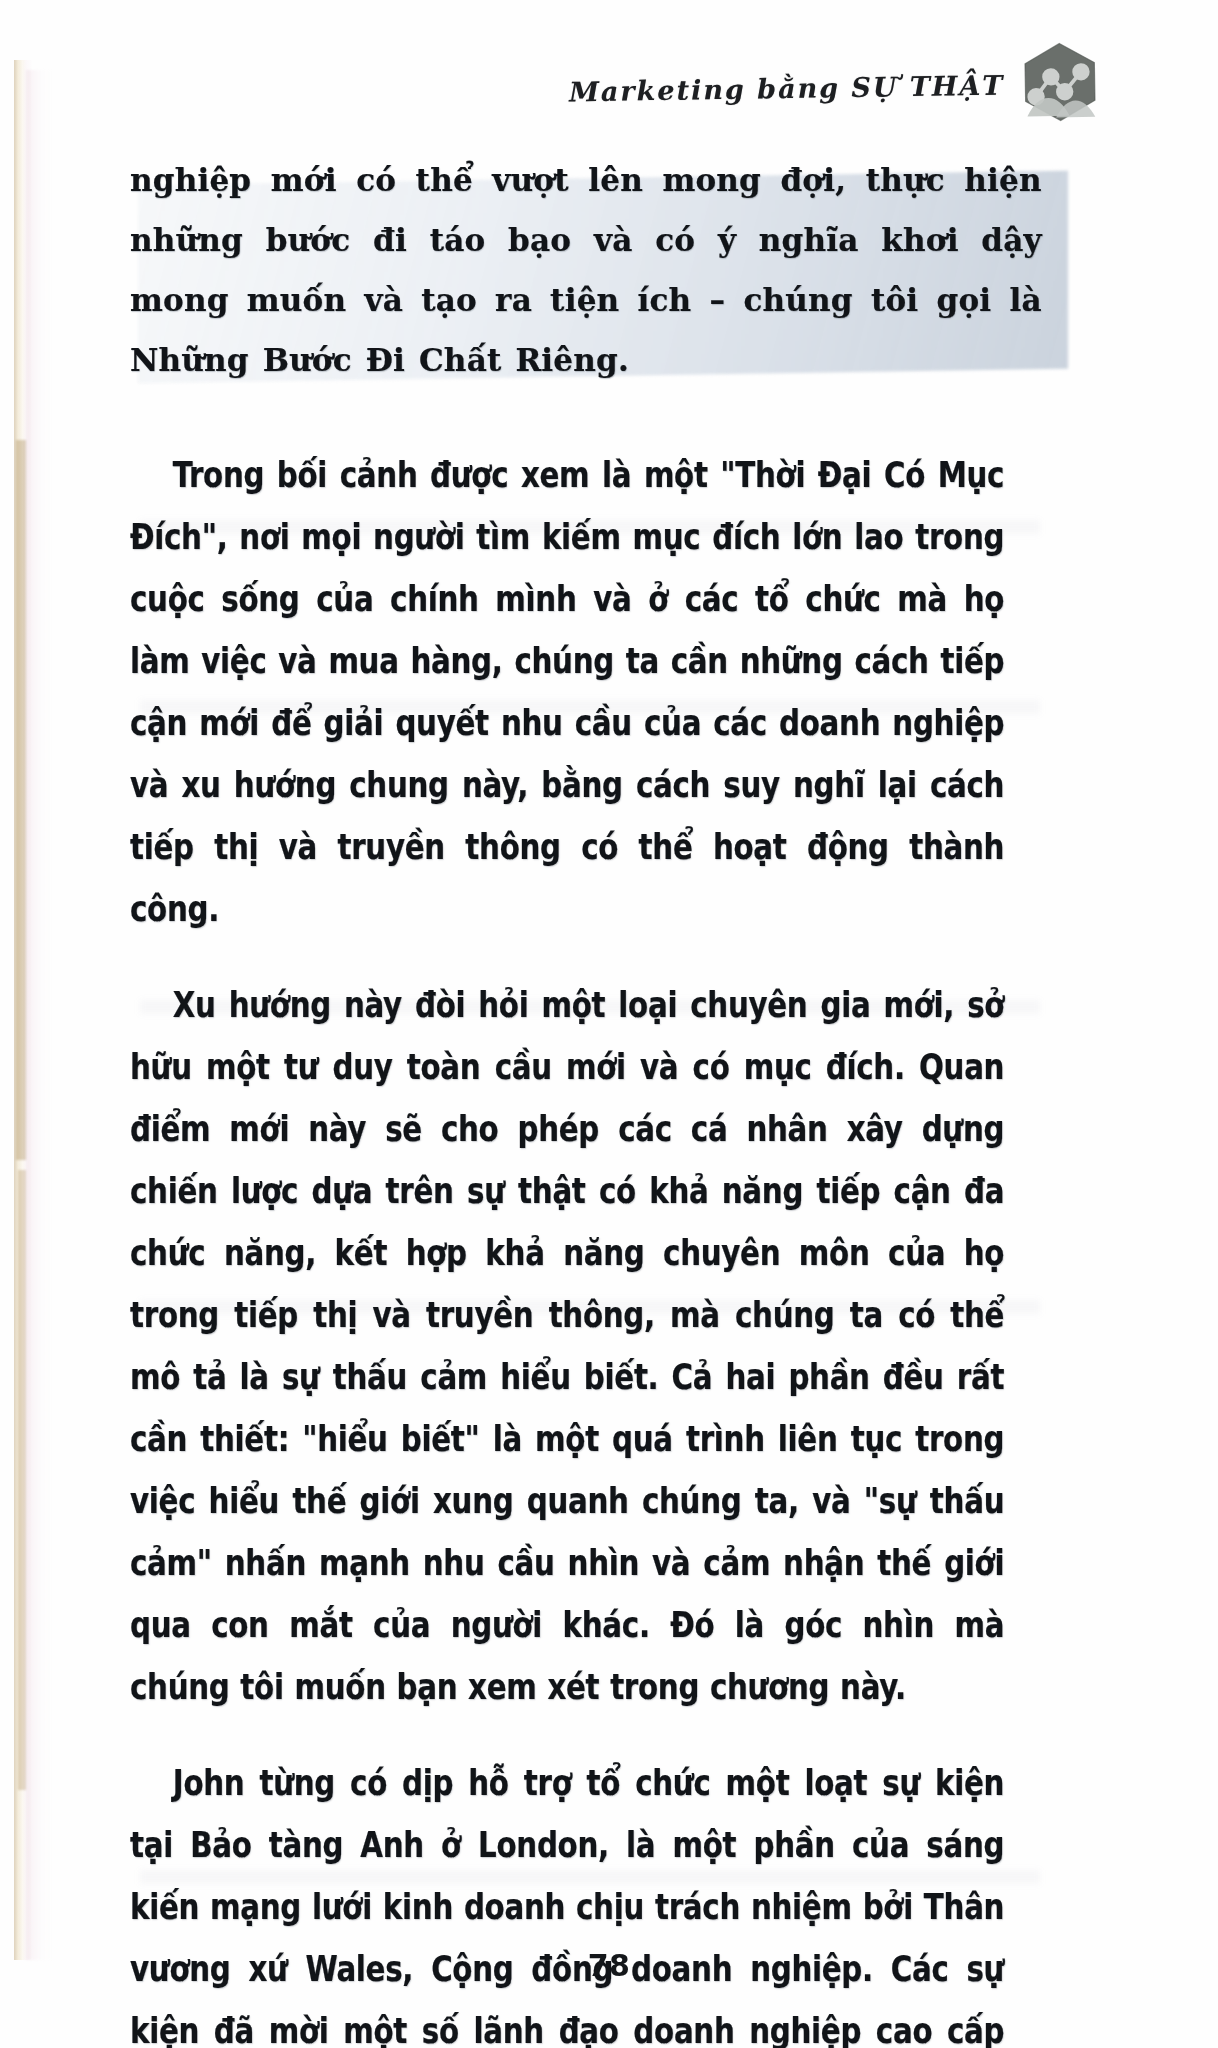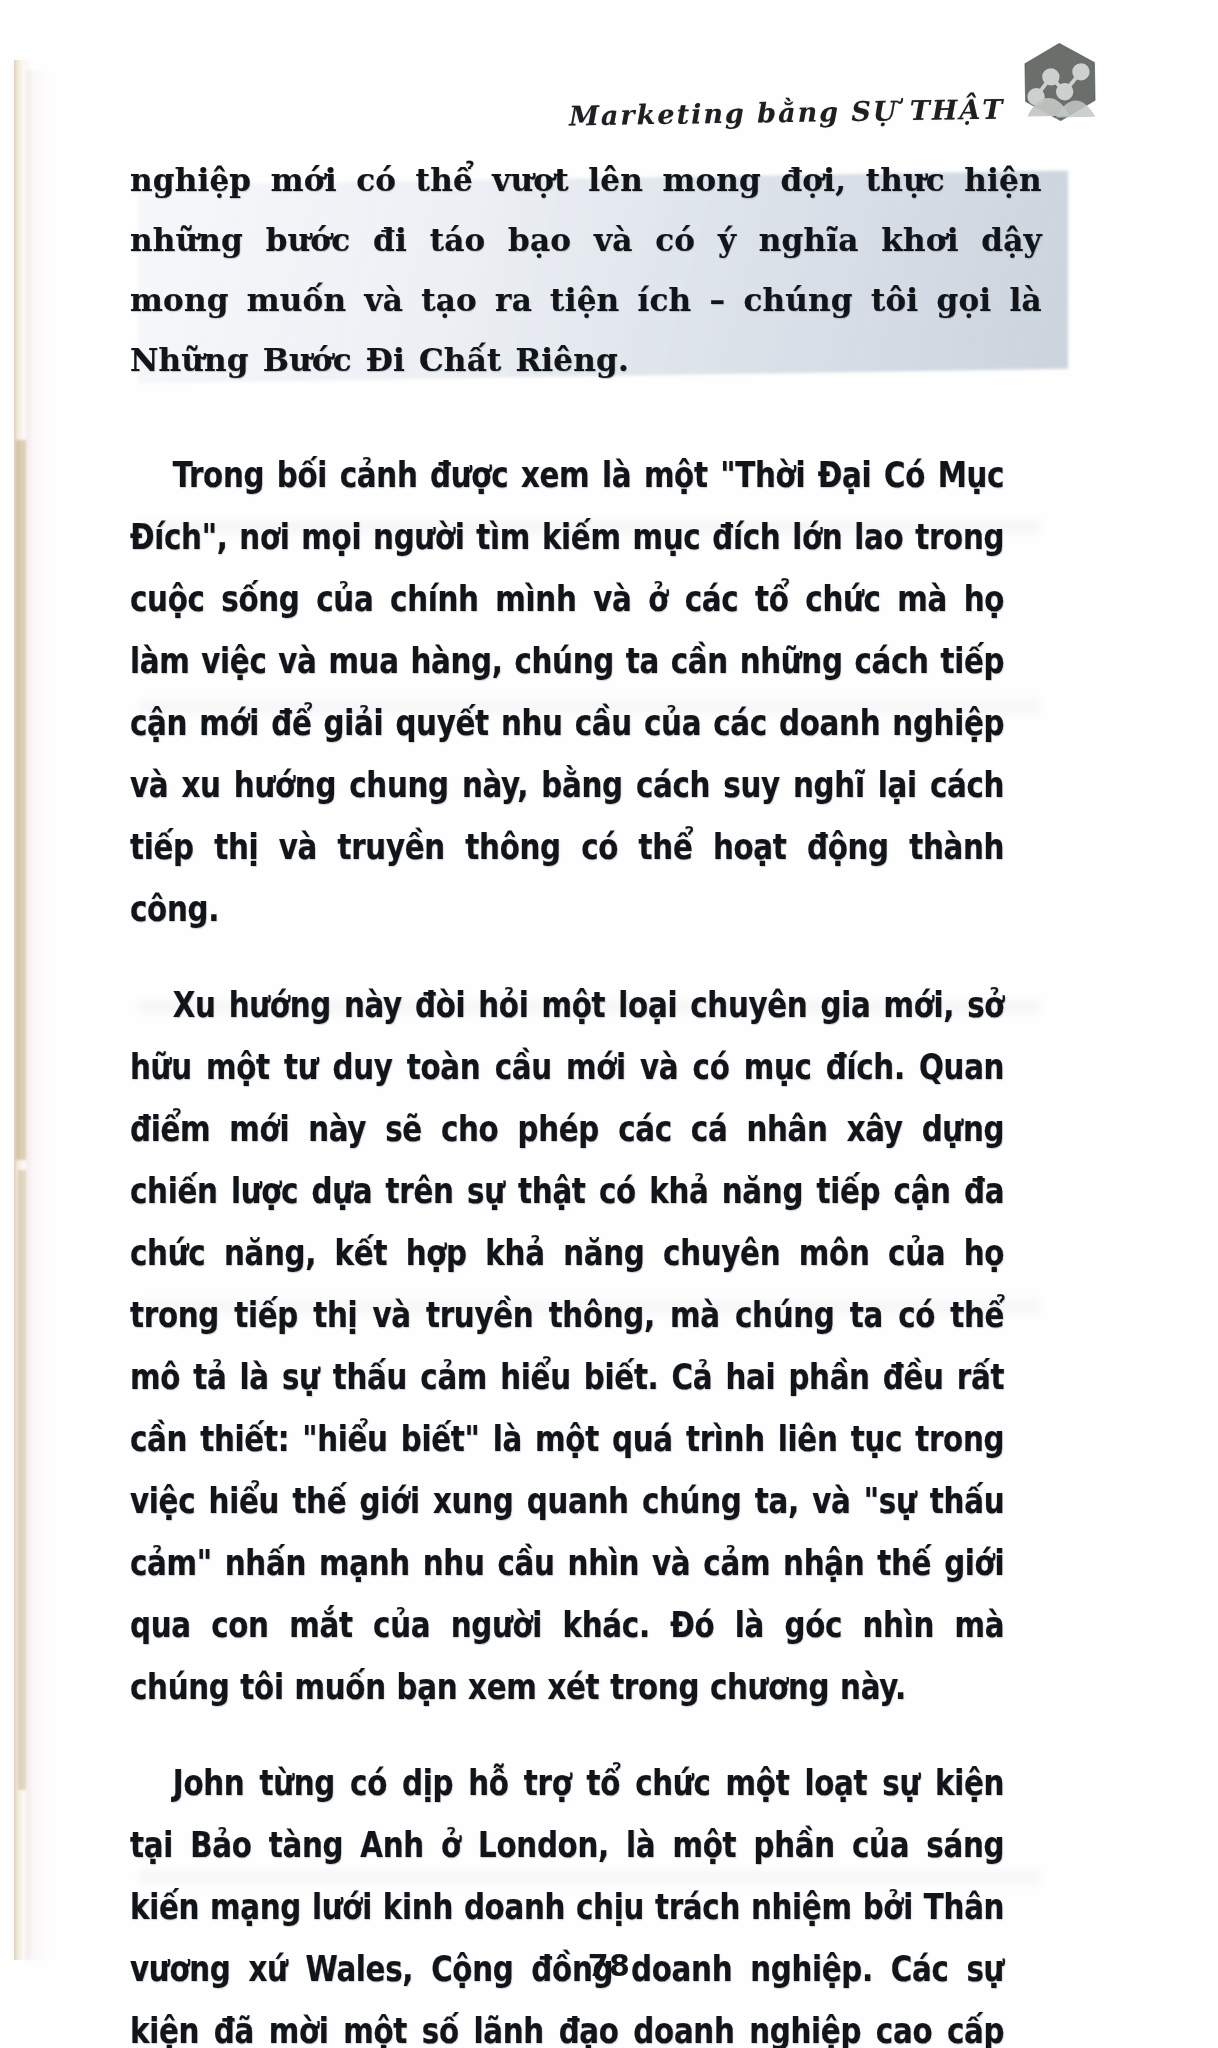--- a/index.html
+++ b/index.html
@@ -64,21 +64,21 @@
     background: rgba(150,110,45,0.24);
     filter: blur(0.9px);
   }
 
   
   .running-head {
     position: absolute;
     top: 48px;
     right: 120px;
     display: flex;
-    align-items: flex-end;
+    align-items: center;
     gap: 18px;
   }
   .running-head-title {
     font-family: "DejaVu Serif", serif;
     font-style: italic;
     font-weight: 700;
     font-size: 27px;
     letter-spacing: 2.0px;
     color: #1d1f22;
     white-space: nowrap;

